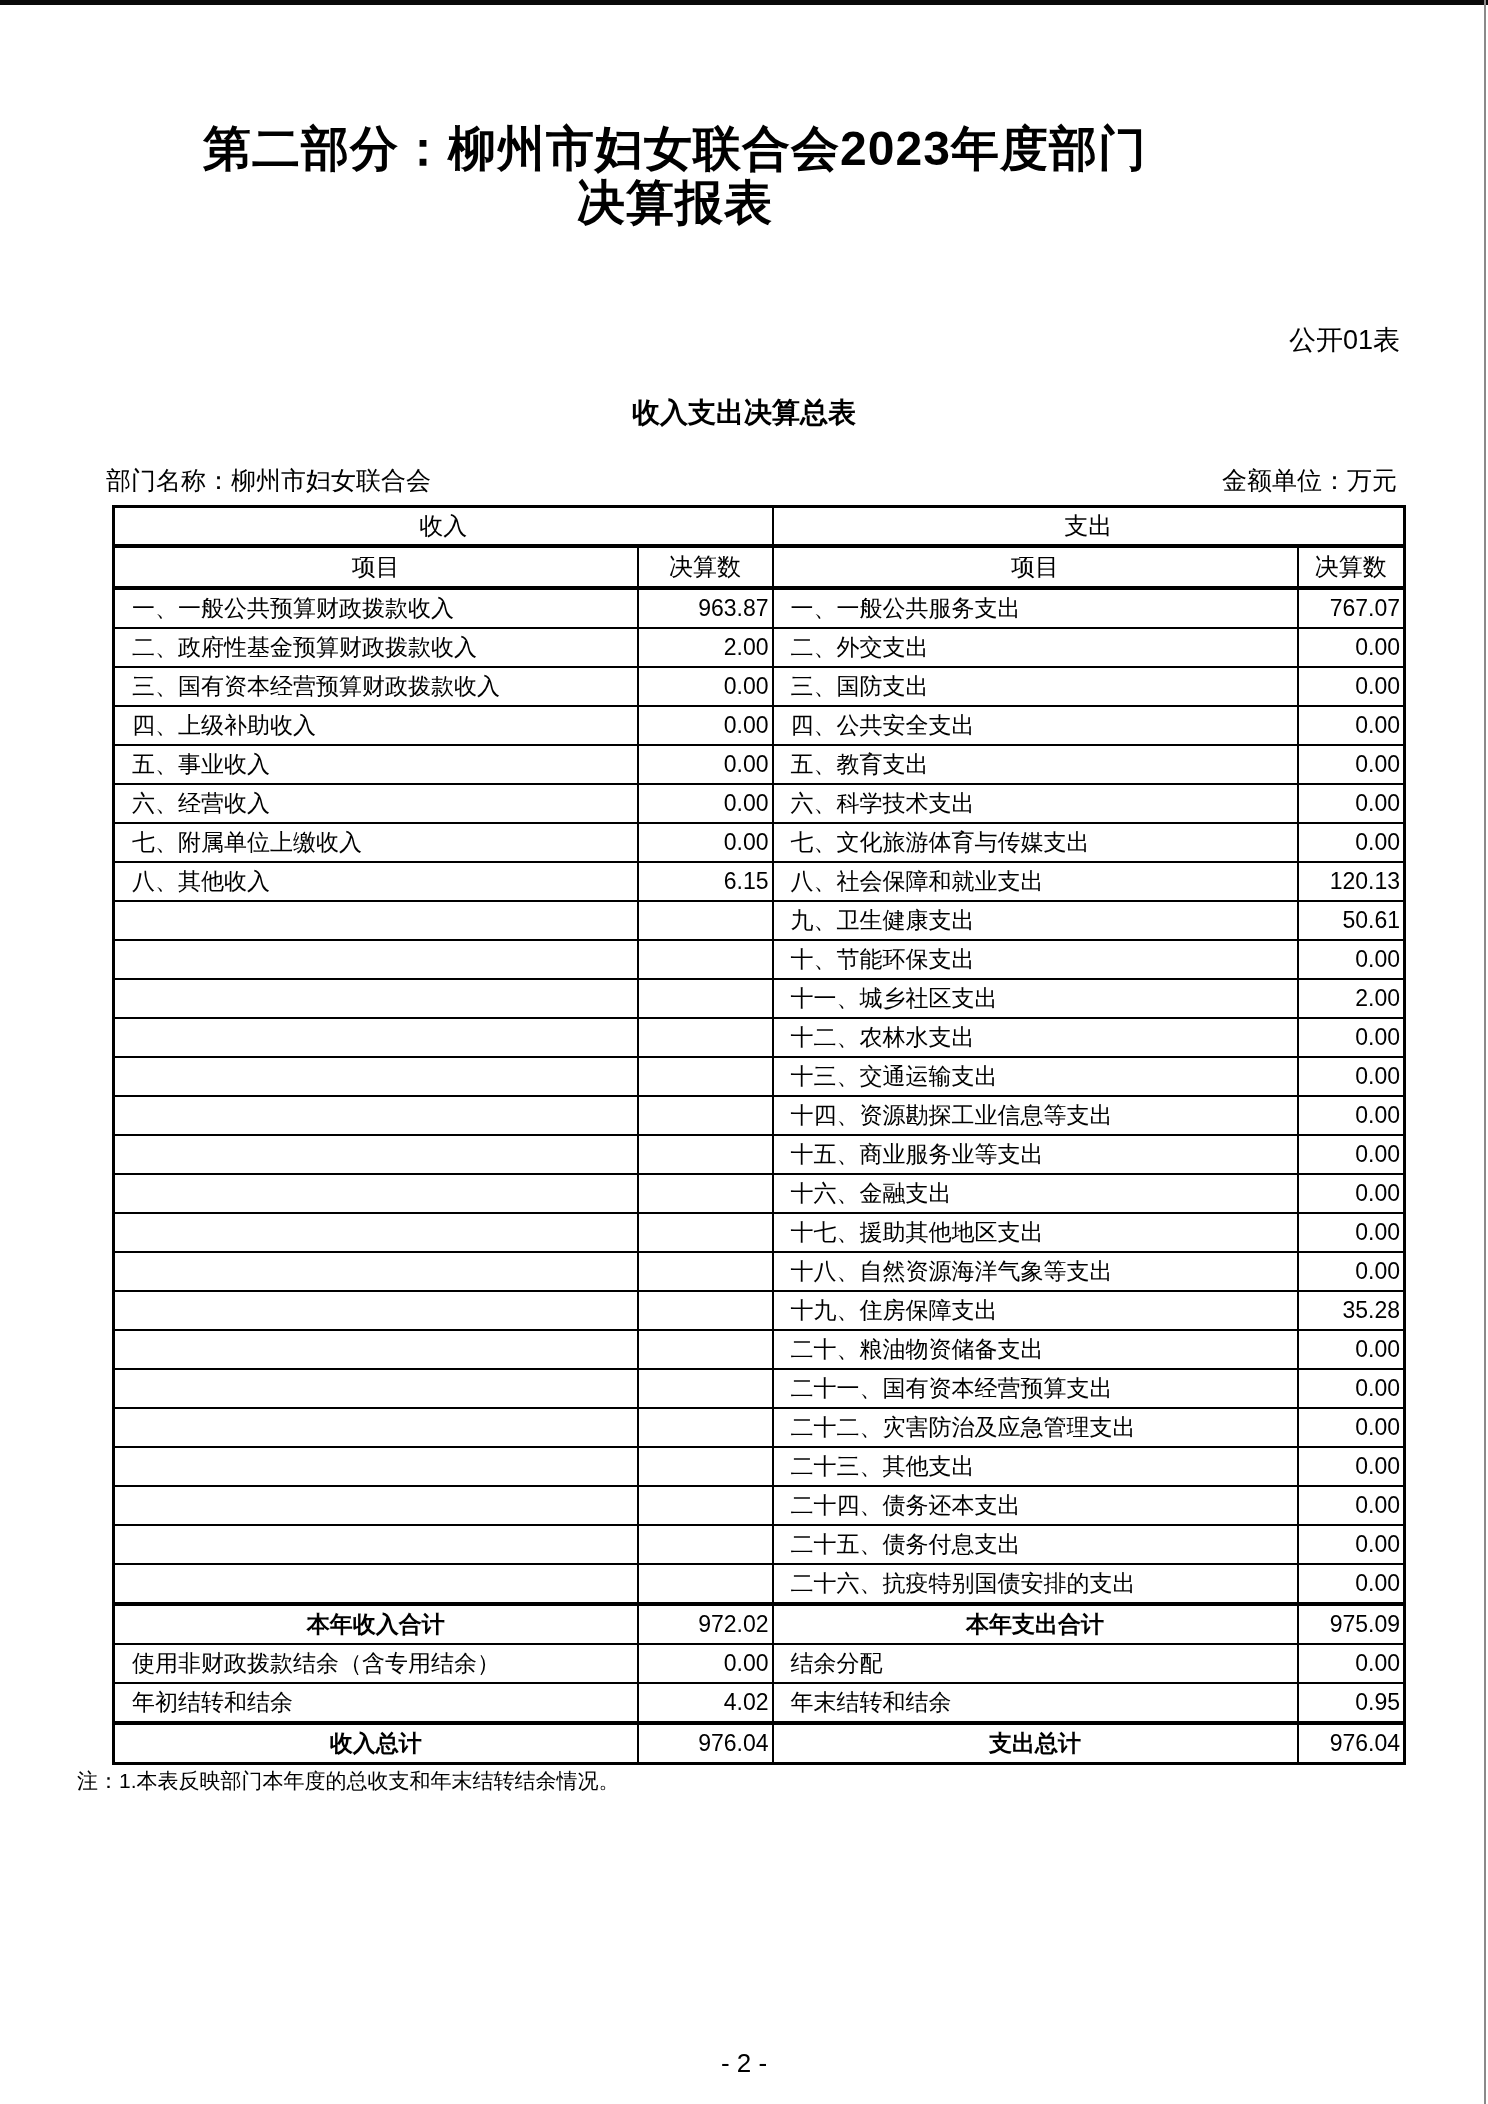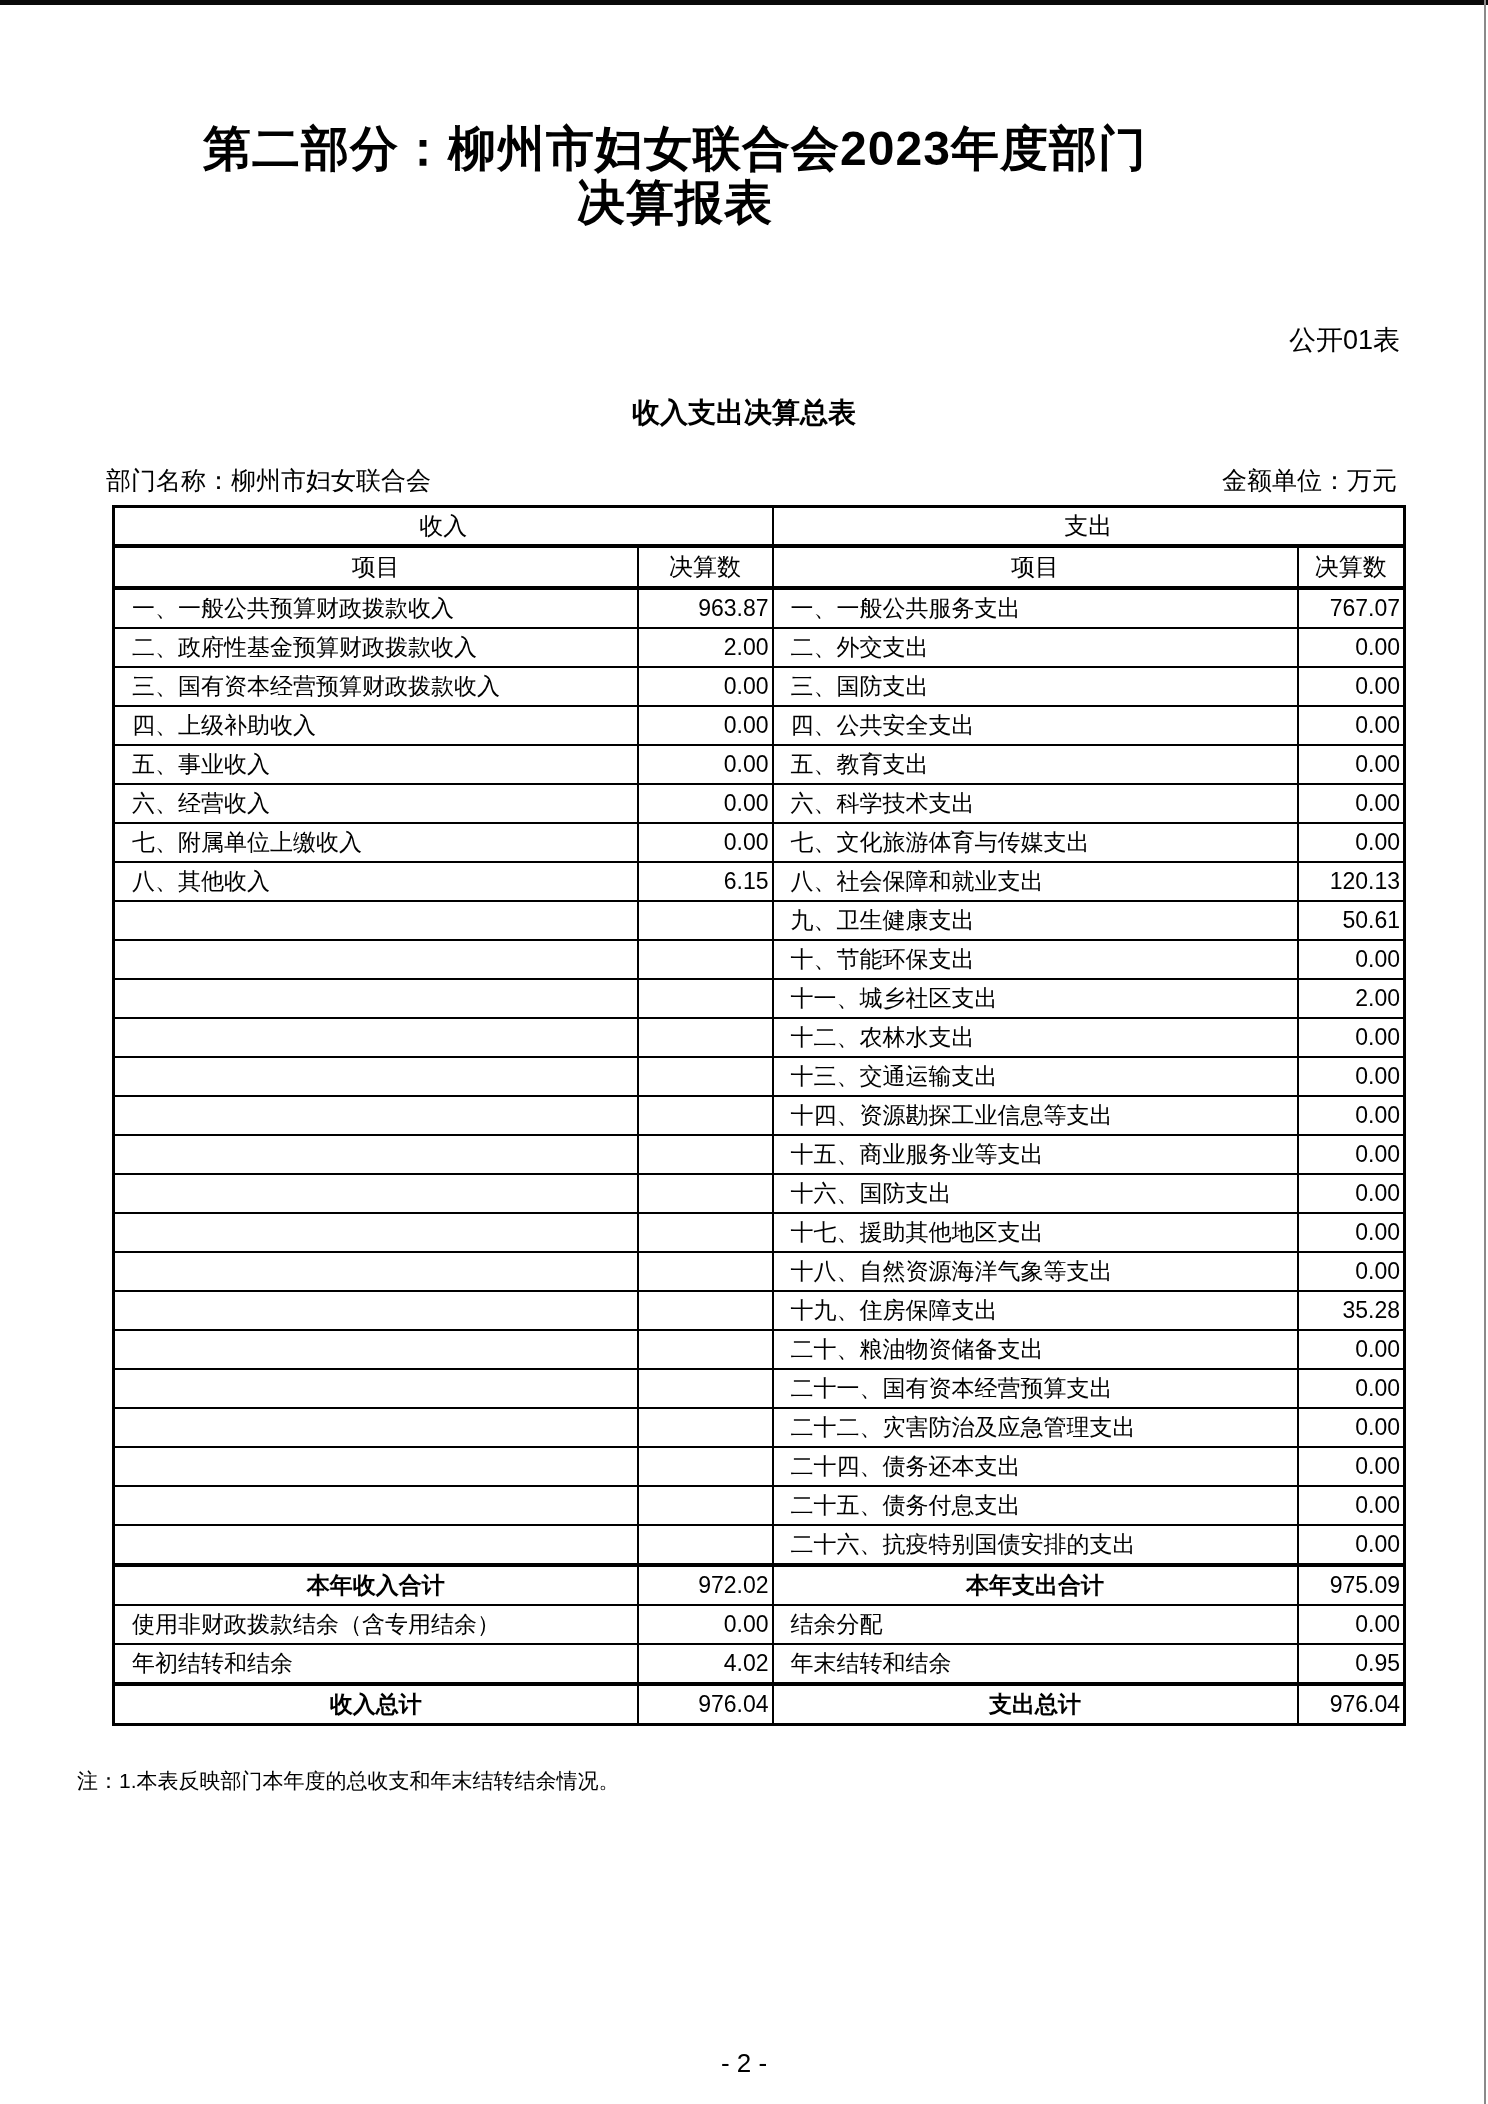--- a/index.html
+++ b/index.html
@@ -197,21 +197,21 @@
       </tr>
       <tr class="data-row">
         <td class="item-cell"></td>
         <td class="value-cell"></td>
         <td class="item-cell">十五、商业服务业等支出</td>
         <td class="value-cell">0.00</td>
       </tr>
       <tr class="data-row">
         <td class="item-cell"></td>
         <td class="value-cell"></td>
-        <td class="item-cell">十六、国防支出</td>
+        <td class="item-cell">十六、金融支出</td>
         <td class="value-cell">0.00</td>
       </tr>
       <tr class="data-row">
         <td class="item-cell"></td>
         <td class="value-cell"></td>
         <td class="item-cell">十七、援助其他地区支出</td>
         <td class="value-cell">0.00</td>
       </tr>
       <tr class="data-row">
         <td class="item-cell"></td>
@@ -234,20 +234,26 @@
       <tr class="data-row">
         <td class="item-cell"></td>
         <td class="value-cell"></td>
         <td class="item-cell">二十一、国有资本经营预算支出</td>
         <td class="value-cell">0.00</td>
       </tr>
       <tr class="data-row">
         <td class="item-cell"></td>
         <td class="value-cell"></td>
         <td class="item-cell">二十二、灾害防治及应急管理支出</td>
+        <td class="value-cell">0.00</td>
+      </tr>
+      <tr class="data-row">
+        <td class="item-cell"></td>
+        <td class="value-cell"></td>
+        <td class="item-cell">二十三、其他支出</td>
         <td class="value-cell">0.00</td>
       </tr>
       <tr class="data-row">
         <td class="item-cell"></td>
         <td class="value-cell"></td>
         <td class="item-cell">二十四、债务还本支出</td>
         <td class="value-cell">0.00</td>
       </tr>
       <tr class="data-row">
         <td class="item-cell"></td>

